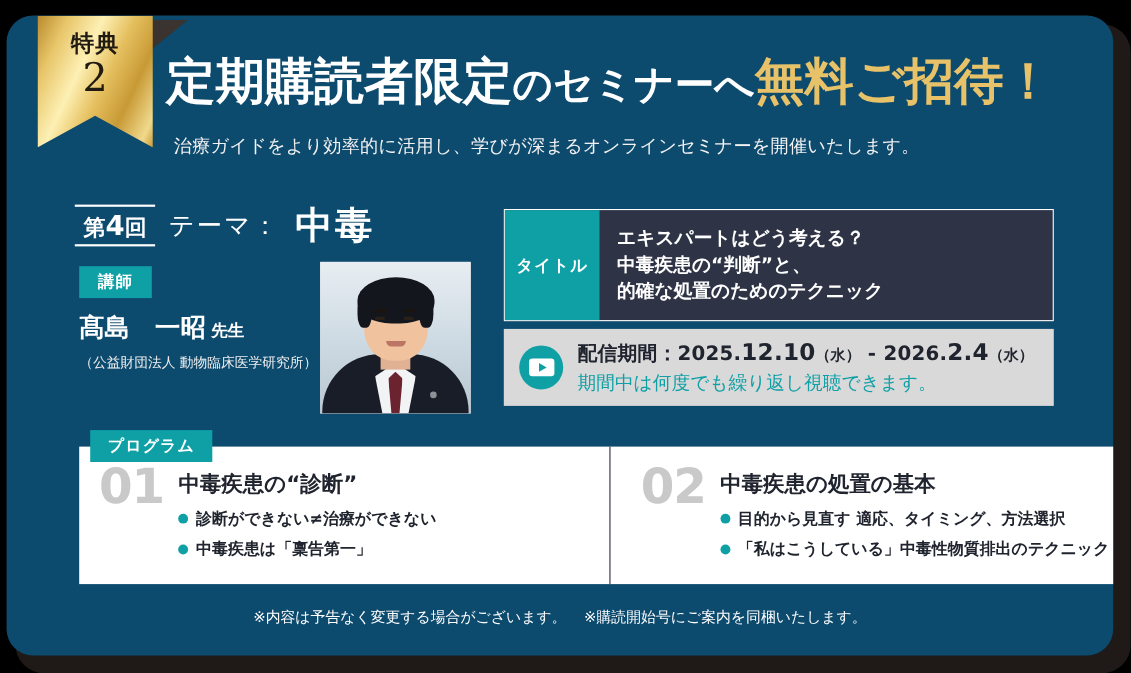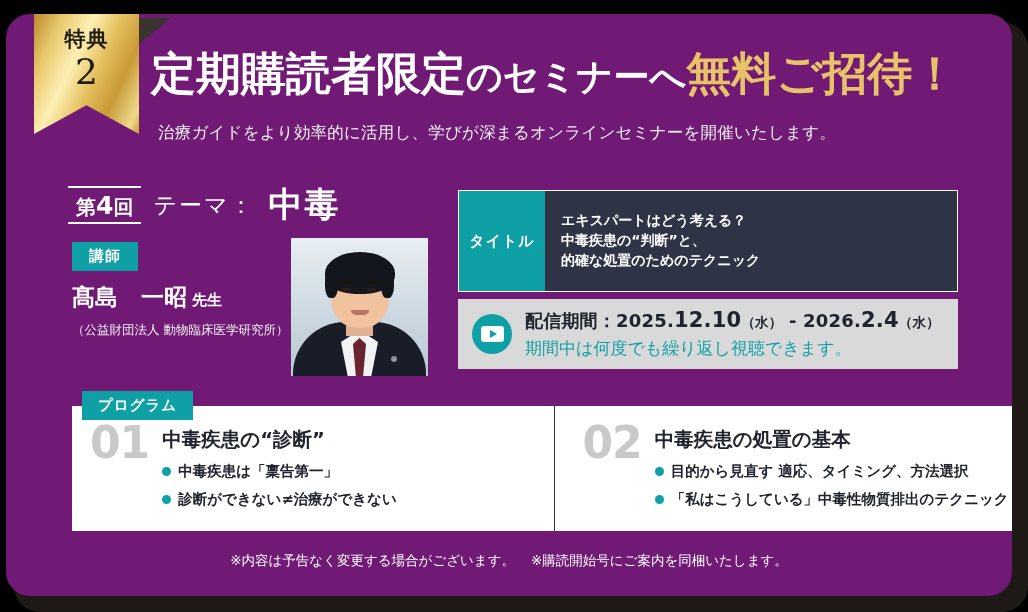--- a/index.html
+++ b/index.html
@@ -4,21 +4,21 @@
 <style>
   html,body{margin:0;padding:0;background:#000;}
   body{width:1028px;height:612px;overflow:hidden;
        font-family:"Liberation Sans","DejaVu Sans",sans-serif;}
 
   
   #banner{position:relative;width:1028px;height:612px;}
   .card-shadow{position:absolute;left:14px;top:22px;width:1014px;height:590px;
      background:#1f1a18;border-radius:26px;}
   .card{position:absolute;left:6px;top:14px;width:1006px;height:582px;
-     background:#701a75;border-radius:24px;overflow:hidden;}
+     background:#0c4a6e;border-radius:24px;overflow:hidden;}
 
   
   .ribbon{position:absolute;left:28px;top:0;width:105px;height:120px;z-index:6;}
   .ribbon-fold{position:absolute;left:95px;top:4px;width:42px;height:34px;
      background:#3a332f;clip-path:polygon(0 0,100% 0,0 100%);}
   .ribbon-body{position:absolute;left:0;top:0;width:105px;height:120px;
      background:linear-gradient(115deg,#b8892c 0%,#e8c66a 18%,#fdf0b4 38%,
         #e5bf5e 56%,#c89a36 74%,#f0d98c 92%,#c79a33 100%);
      clip-path:polygon(0 0,100% 0,100% 100%,50% 76%,0 100%);
      box-shadow:0 2px 5px rgba(0,0,0,.45);
@@ -94,21 +94,21 @@
 
   
   .title-box{position:absolute;left:452px;top:176px;width:500px;height:102px;
      border:1px solid #ffffff;box-sizing:border-box;display:flex;background:#2e3445;}
   .title-tab{width:86px;flex:0 0 86px;background:#0fa0a6;display:flex;
      align-items:center;justify-content:center;color:#fff;font-weight:bold;
      font-size:15px;letter-spacing:1px;
      font-family:"DejaVu Sans","Liberation Sans",sans-serif;}
   .title-lines{flex:1;display:flex;flex-direction:column;justify-content:center;
      padding-left:16px;}
-  .title-lines div{color:#fff;font-size:14px;font-weight:bold;line-height:1.42;
+  .title-lines div{color:#fff;font-size:17px;font-weight:bold;line-height:1.42;
      white-space:nowrap;font-family:"DejaVu Sans","Liberation Sans",sans-serif;}
 
   
   .period-box{position:absolute;left:452px;top:285px;width:500px;height:70px;
      background:#d9d9d9;display:flex;align-items:center;padding-left:14px;
      box-sizing:border-box;}
   .vid-icon{width:40px;height:40px;flex:0 0 40px;border-radius:50%;background:#0fa0a6;
      display:flex;align-items:center;justify-content:center;margin-right:13px;}
   .vid-screen{width:23px;height:16px;background:#fff;border-radius:3px;
      display:flex;align-items:center;justify-content:center;}
@@ -224,25 +224,25 @@
 
     <div class="prog-tab">プログラム</div>
     <div class="prog-panel">
 
       <div class="prog-col">
         <div class="prog-num">01</div>
         <div class="prog-body">
           <div class="prog-head">中毒疾患の“診断”</div>
           <div class="prog-item">
             <div class="dot"></div>
+            <span class="txt">診断ができない≠治療ができない</span>
+          </div>
+          <div class="prog-item">
+            <div class="dot"></div>
             <span class="txt">中毒疾患は「稟告第一」</span>
-          </div>
-          <div class="prog-item">
-            <div class="dot"></div>
-            <span class="txt">診断ができない≠治療ができない</span>
           </div>
         </div>
       </div>
 
       <div class="prog-col second">
         <div class="prog-num">02</div>
         <div class="prog-body">
           <div class="prog-head">中毒疾患の処置の基本</div>
           <div class="prog-item">
             <div class="dot"></div>

